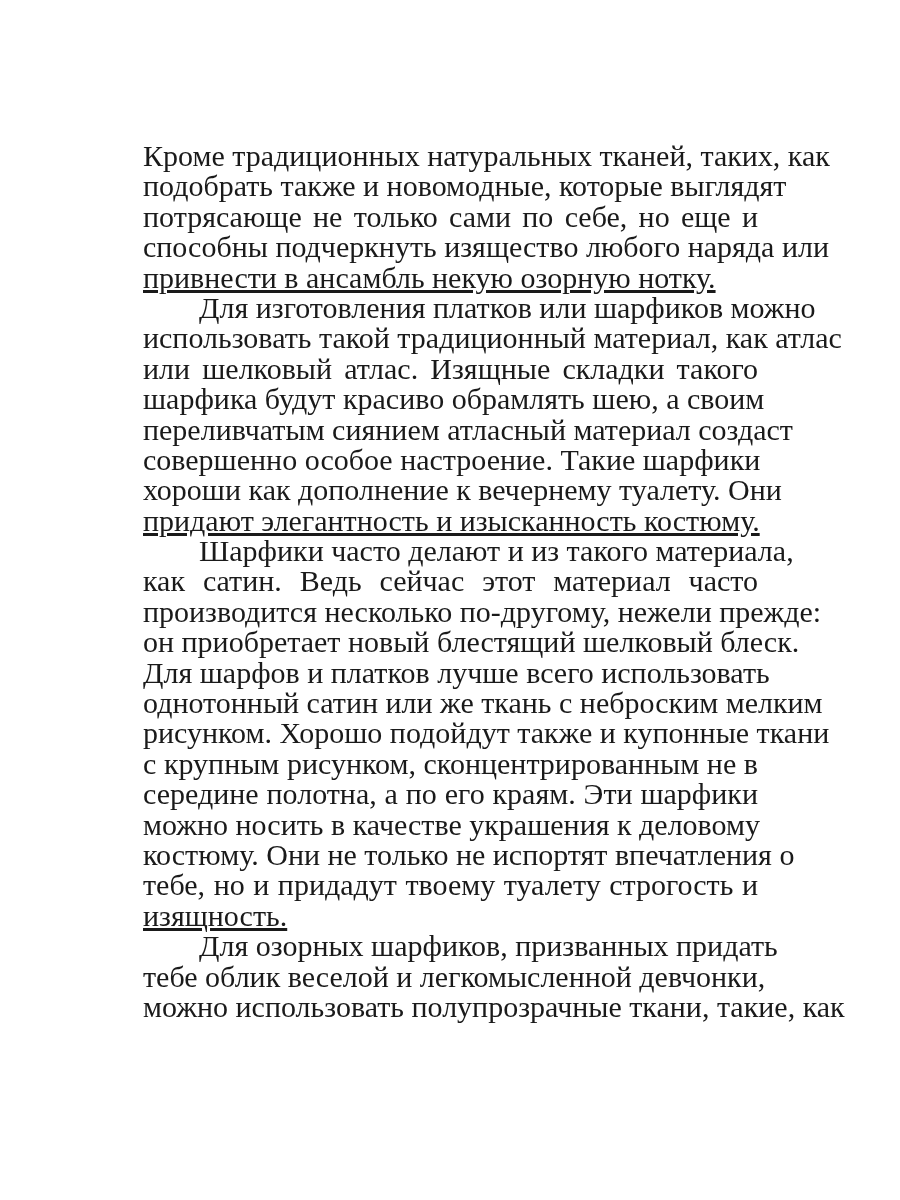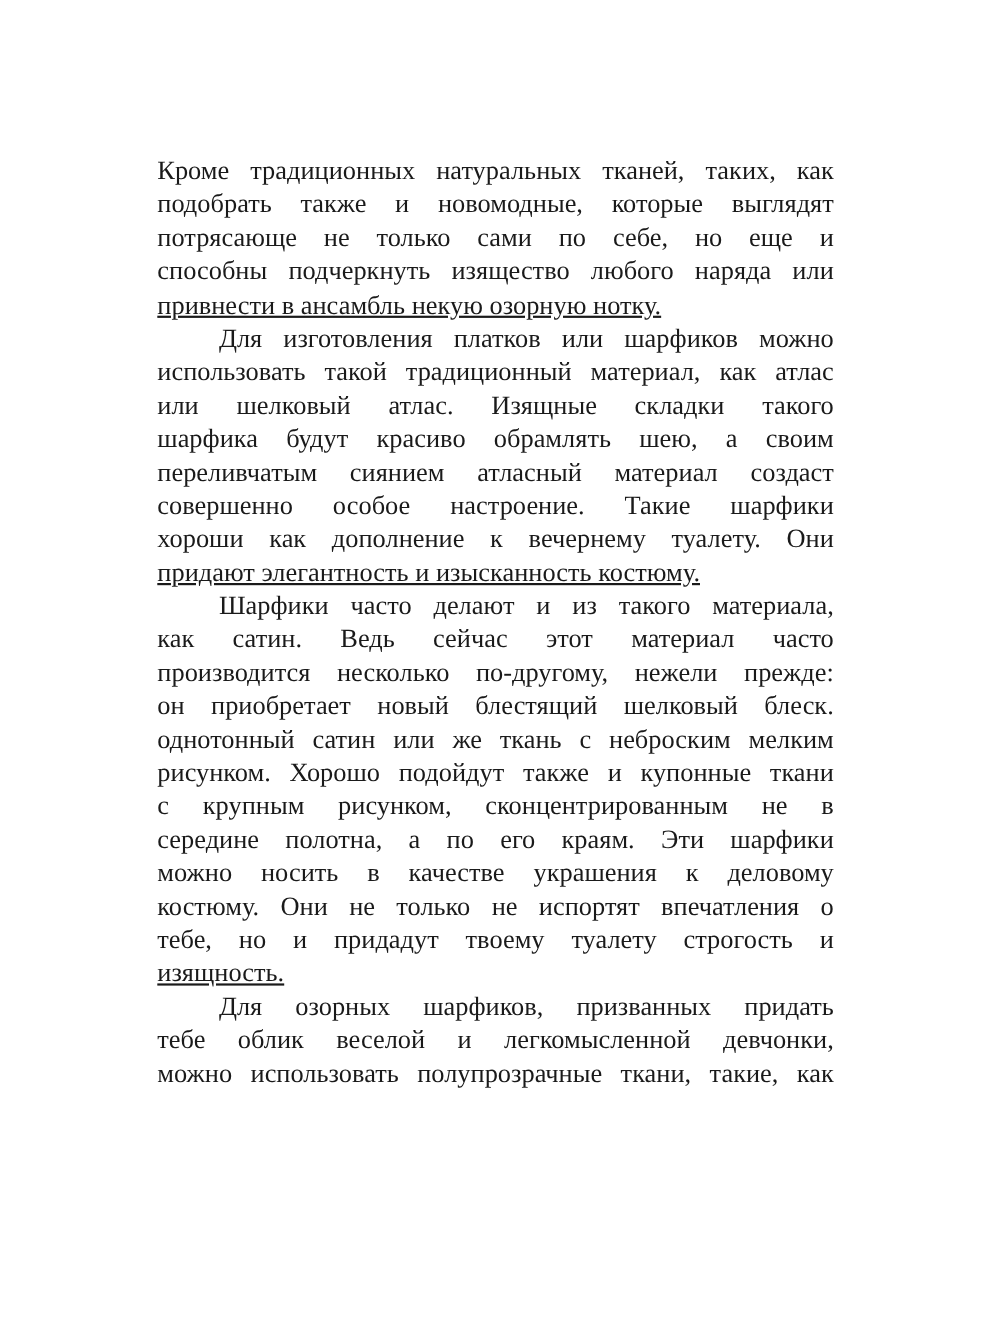--- a/index.html
+++ b/index.html
@@ -3,21 +3,21 @@
 <meta charset="utf-8">
 <style>
   html, body { margin: 0; padding: 0; background: #ffffff; }
   body { width: 900px; height: 1200px; position: relative; overflow: hidden; }
   .page {
     position: absolute;
     left: 143px;
     top: 141px;
     width: 615px;
     font-family: "Liberation Serif", "DejaVu Serif", serif;
-    font-size: 24px;
+    font-size: 30px;
     color: #1a1a1a;
   }
   .line {
     display: block;
     height: 30.4px;
     line-height: 30.4px;
     white-space: nowrap;
     text-align: justify;
     text-align-last: justify;
   }
@@ -46,20 +46,21 @@
     <span class="line">совершенно особое настроение. Такие шарфики</span>
     <span class="line">хороши как дополнение к вечернему туалету. Они</span>
     <span class="line last">придают элегантность и изысканность костюму.</span>
   </div>
 
   <div>
     <span class="line indent">Шарфики часто делают и из такого материала,</span>
     <span class="line">как сатин. Ведь сейчас этот материал часто</span>
     <span class="line">производится несколько по-другому, нежели прежде:</span>
     <span class="line">он приобретает новый блестящий шелковый блеск.</span>
+    <span class="line">Для шарфов и платков лучше всего использовать</span>
     <span class="line">однотонный сатин или же ткань с неброским мелким</span>
     <span class="line">рисунком. Хорошо подойдут также и купонные ткани</span>
     <span class="line">с крупным рисунком, сконцентрированным не в</span>
     <span class="line">середине полотна, а по его краям. Эти шарфики</span>
     <span class="line">можно носить в качестве украшения к деловому</span>
     <span class="line">костюму. Они не только не испортят впечатления о</span>
     <span class="line">тебе, но и придадут твоему туалету строгость и</span>
     <span class="line last">изящность.</span>
   </div>
 

